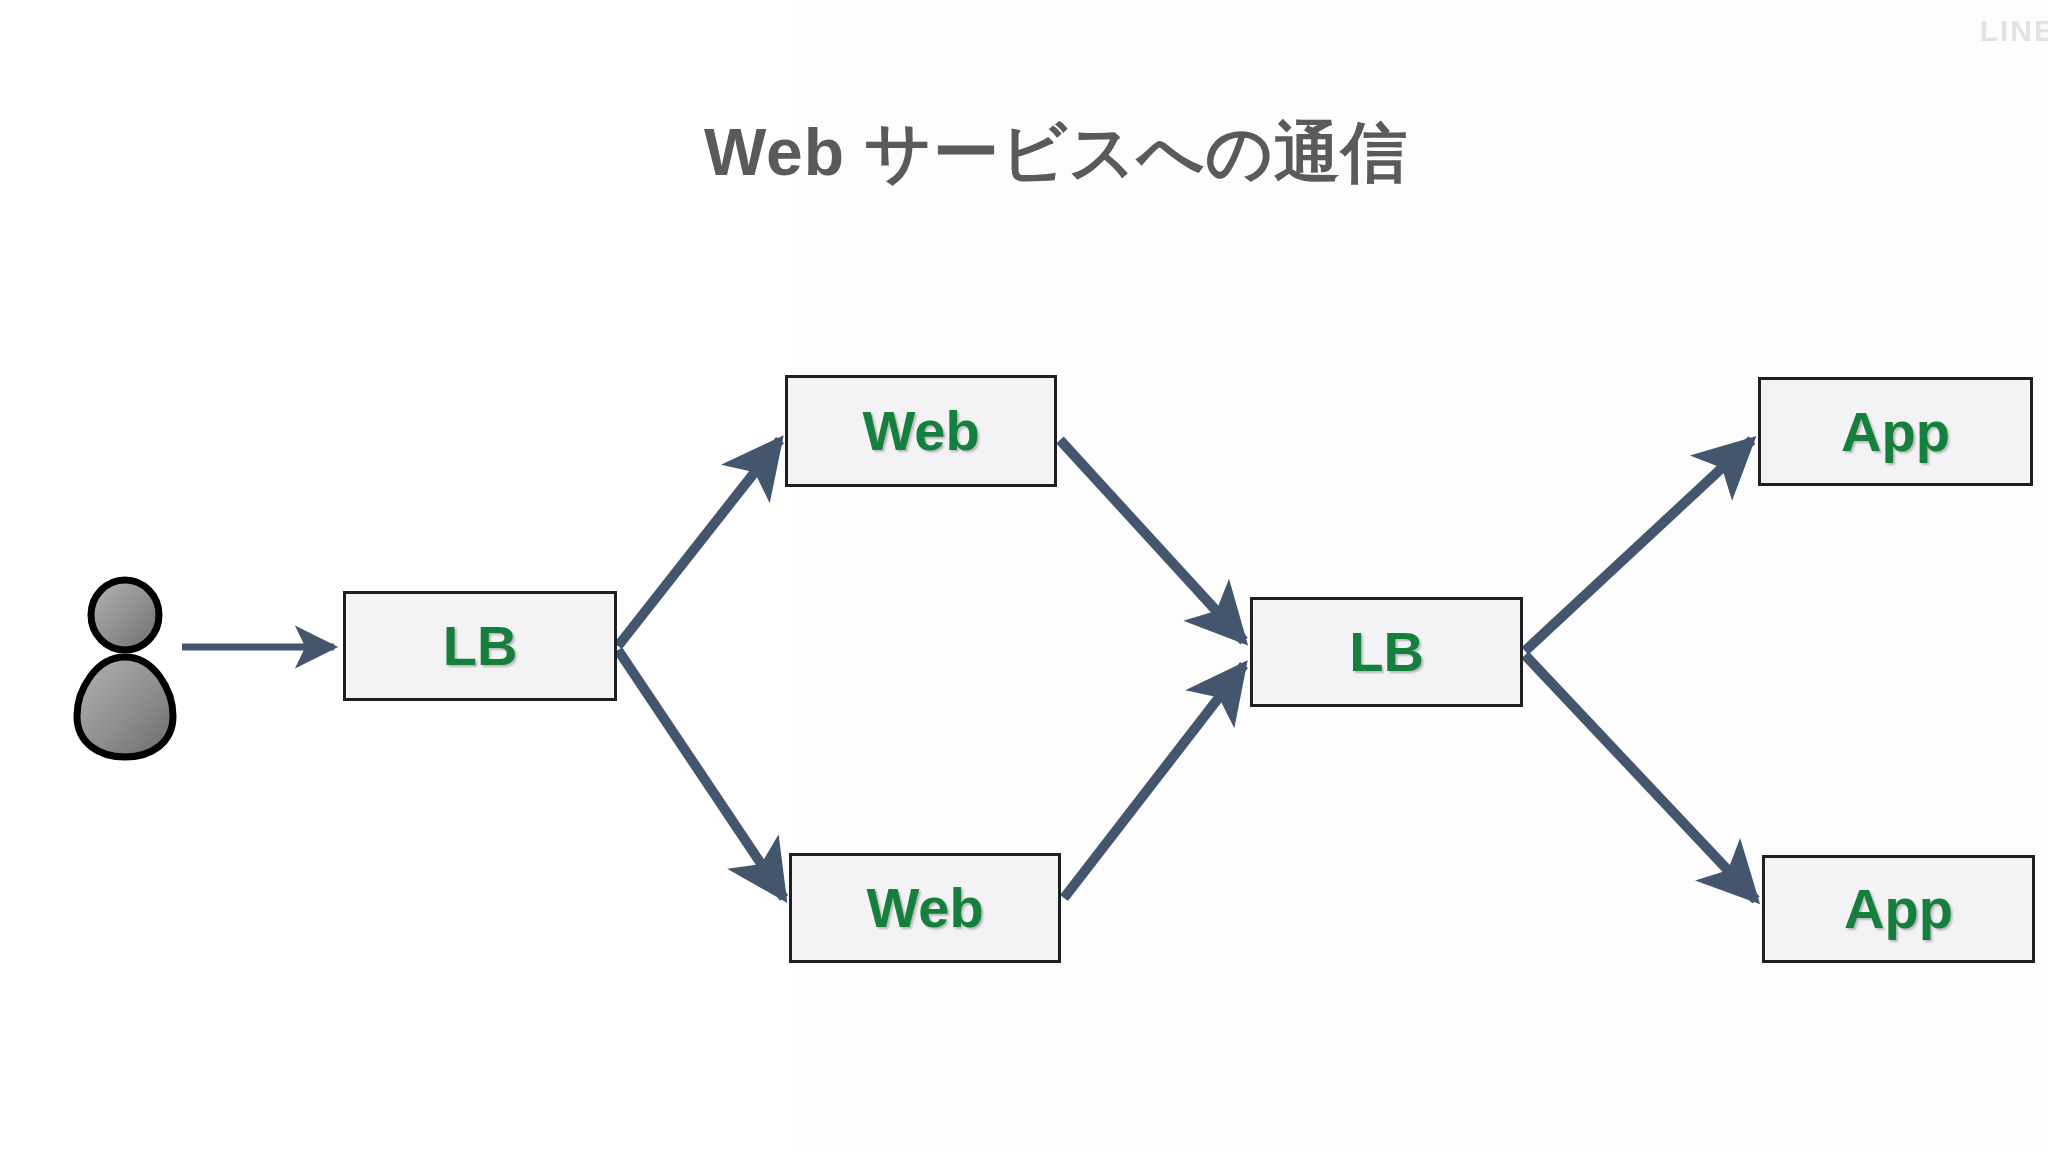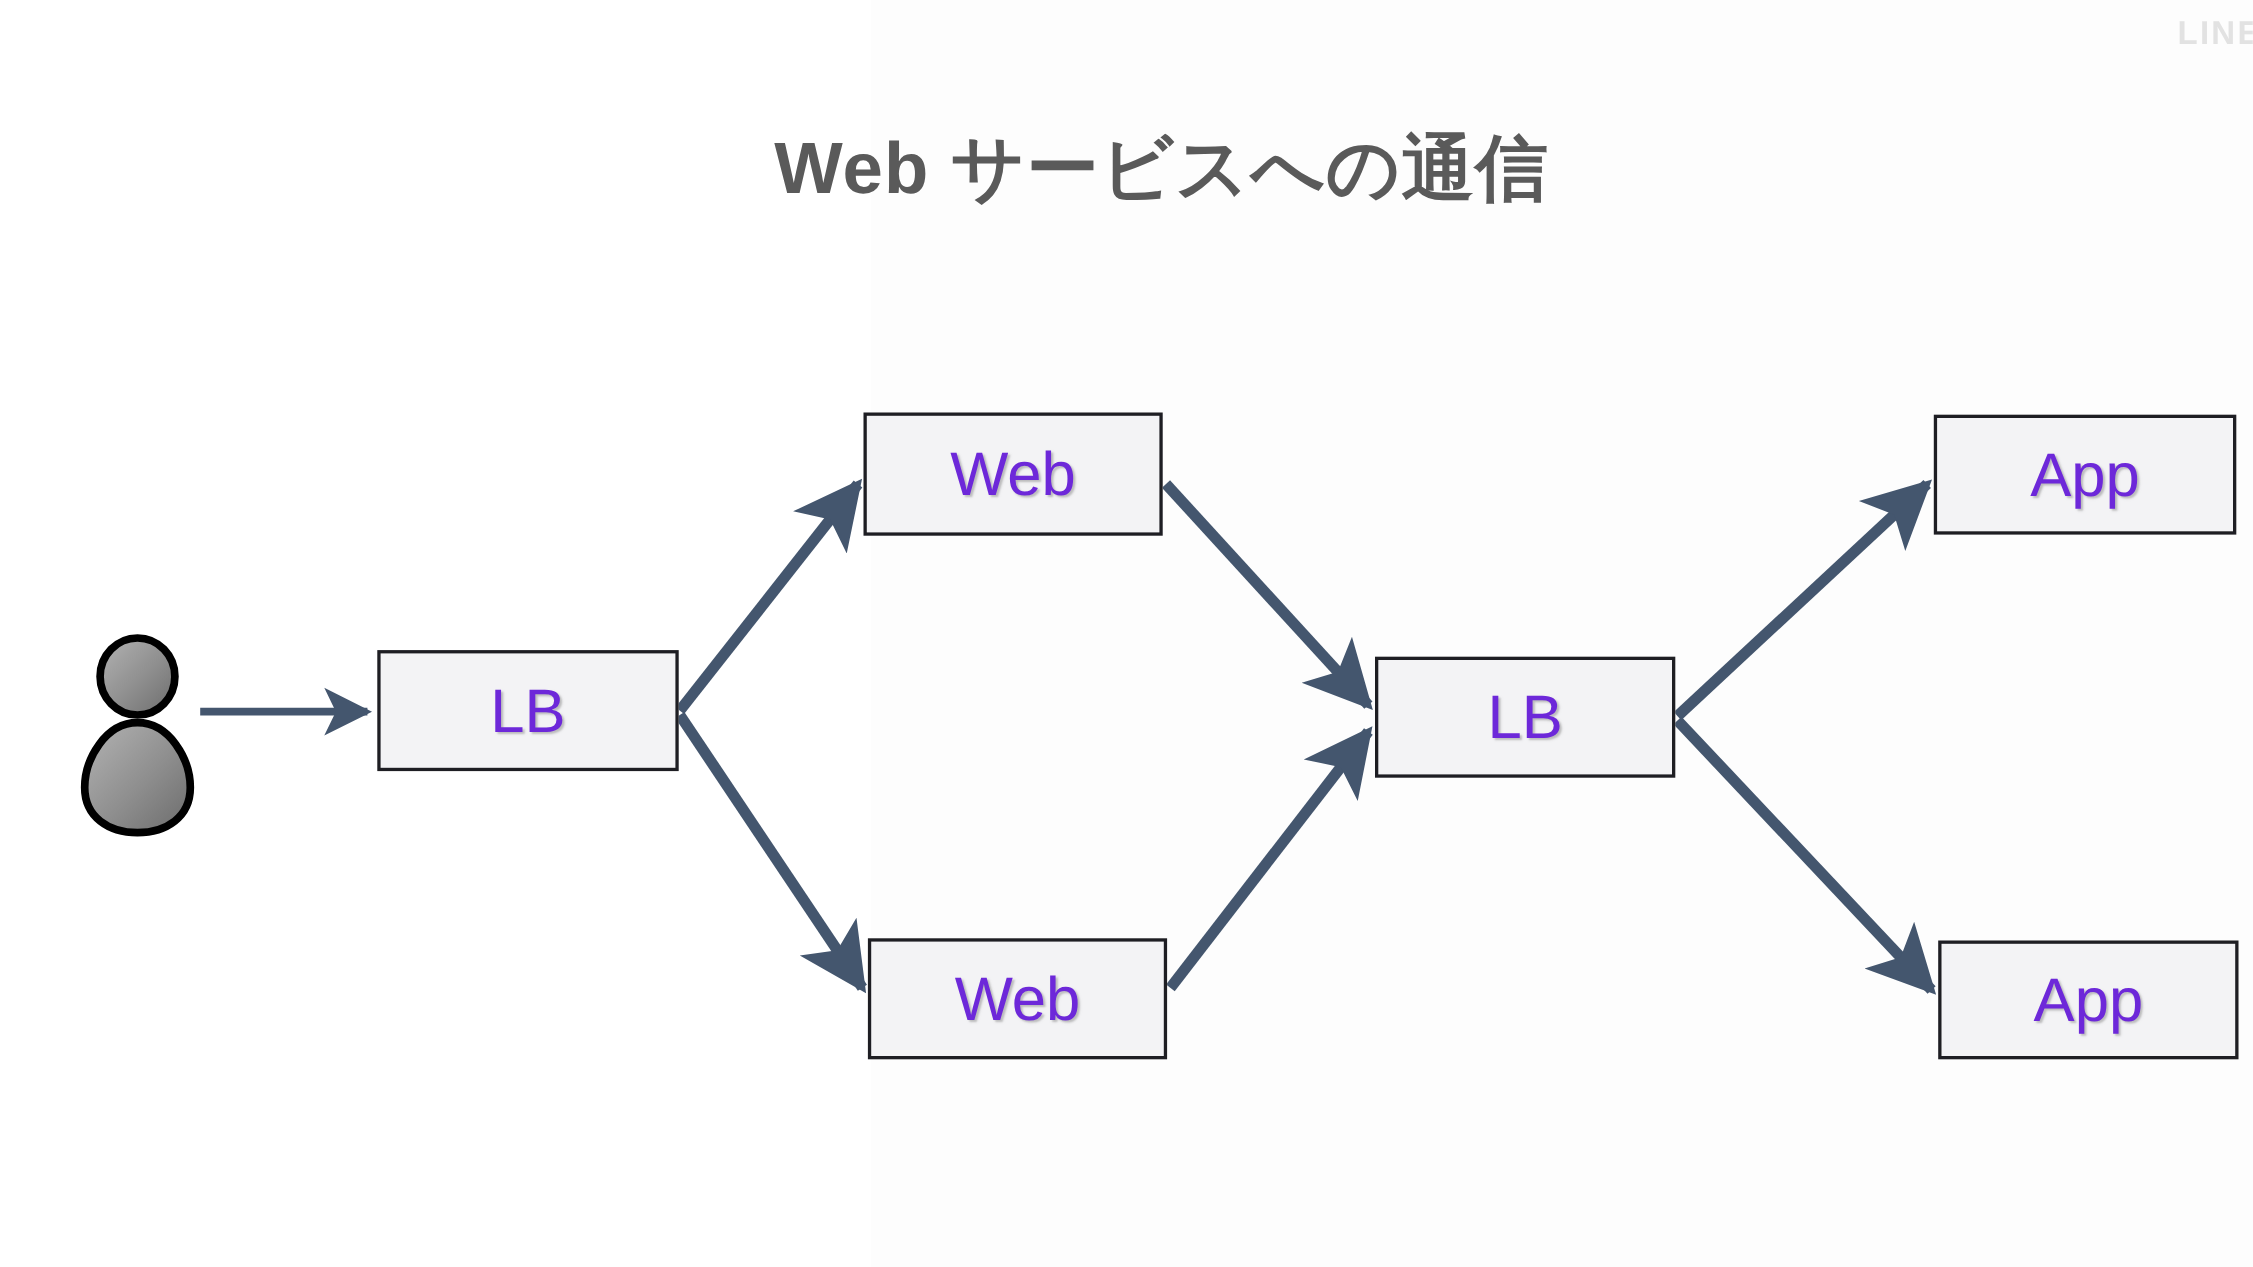--- a/index.html
+++ b/index.html
@@ -59,22 +59,22 @@
     position: absolute;
     box-sizing: border-box;
     background: #f3f3f5;
     border: 3px solid #1e1e23;
     display: flex;
     align-items: center;
     justify-content: center;
   }
   .node .node-label {
     font-size: 56px;
-    font-weight: normal;
-    color: #6d28d9;
+    font-weight: bold;
+    color: #15803d;
     text-shadow: 2px 2px 2px rgba(140,140,140,0.55);
     line-height: 1;
   }
 
   #node-lb-front  { left: 311px;  top: 591px; width: 274px; height: 110px; }
   #node-web-top   { left: 753px;  top: 375px; width: 272px; height: 112px; }
   #node-web-bot   { left: 757px;  top: 853px; width: 272px; height: 110px; }
   #node-lb-back   { left: 1218px; top: 597px; width: 273px; height: 110px; }
   #node-app-top   { left: 1726px; top: 377px; width: 275px; height: 109px; }
   #node-app-bot   { left: 1730px; top: 855px; width: 273px; height: 108px; }

